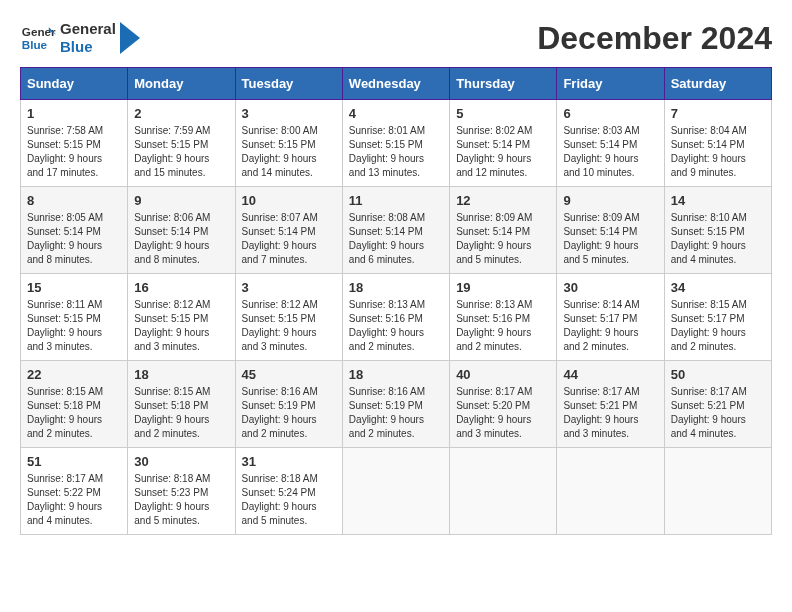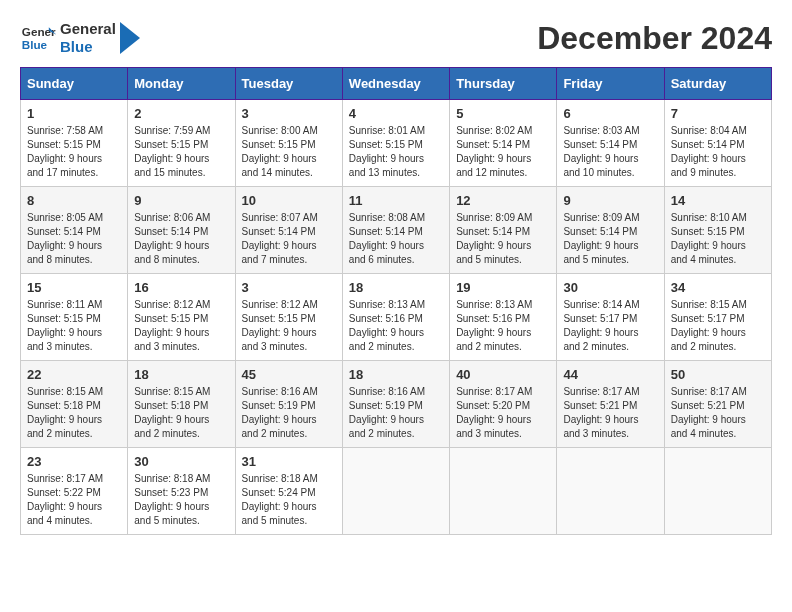--- a/index.html
+++ b/index.html
@@ -230,21 +230,21 @@
           <span class="day-number">44</span>
           <div class="day-info">Sunrise: 8:17 AM<br>Sunset: 5:21 PM<br>Daylight: 9 hours and 3 minutes.</div>
         </td>
         <td>
           <span class="day-number">50</span>
           <div class="day-info">Sunrise: 8:17 AM<br>Sunset: 5:21 PM<br>Daylight: 9 hours and 4 minutes.</div>
         </td>
       </tr>
       <tr>
         <td>
-          <span class="day-number">23</span>
+          <span class="day-number">51</span>
           <div class="day-info">Sunrise: 8:17 AM<br>Sunset: 5:22 PM<br>Daylight: 9 hours and 4 minutes.</div>
         </td>
         <td>
           <span class="day-number">30</span>
           <div class="day-info">Sunrise: 8:18 AM<br>Sunset: 5:23 PM<br>Daylight: 9 hours and 5 minutes.</div>
         </td>
         <td>
           <span class="day-number">31</span>
           <div class="day-info">Sunrise: 8:18 AM<br>Sunset: 5:24 PM<br>Daylight: 9 hours and 5 minutes.</div>
         </td>

